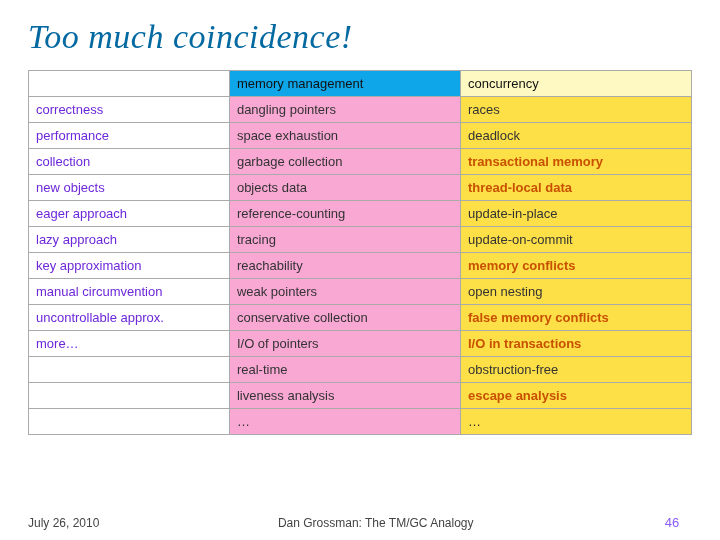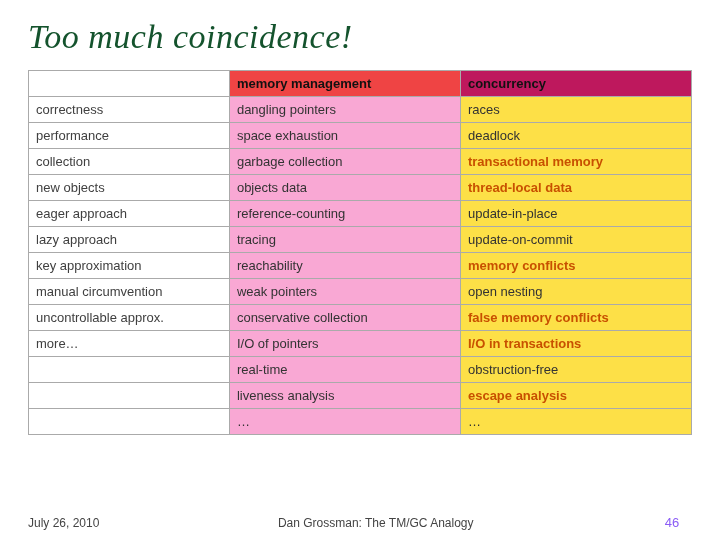--- a/index.html
+++ b/index.html
@@ -16,21 +16,21 @@
       background: #fff;
       padding: 18px 28px 10px 28px;
       display: flex;
       flex-direction: column;
     }
     .title {
       font-family: 'Times New Roman', serif;
       font-size: 34px;
       font-style: italic;
       font-weight: normal;
-      color: #14532d;
+      color: #0369a1;
       margin-bottom: 14px;
       letter-spacing: 0.5px;
     }
     .table-wrap {
       flex: 1;
       display: flex;
       flex-direction: column;
     }
     table {
       border-collapse: collapse;
@@ -39,40 +39,40 @@
     }
     td {
       border: 1px solid #aaa;
       padding: 2px 7px;
       vertical-align: middle;
       height: 26px;
       white-space: nowrap;
     }
     .col-left {
       width: 200px;
-      color: #404040;
+      color: #6d28d9;
     }
     .col-mid {
       width: 230px;
       background: #f9a8d4;
       color: #333;
     }
     .col-right {
       width: 230px;
       background: #fde047;
       color: #333;
     }
     .header-mid {
-      background: #ef4444;
-      font-weight: bold;
+      background: #0ea5e9;
+      font-weight: normal;
       color: #111;
     }
     .header-right {
-      background: #be185d;
-      font-weight: bold;
+      background: #fef9c3;
+      font-weight: normal;
       color: #111;
     }
     .orange-text {
       color: #c85000;
       font-weight: bold;
     }
     .footer-row {
       display: flex;
       justify-content: space-between;
       align-items: center;

